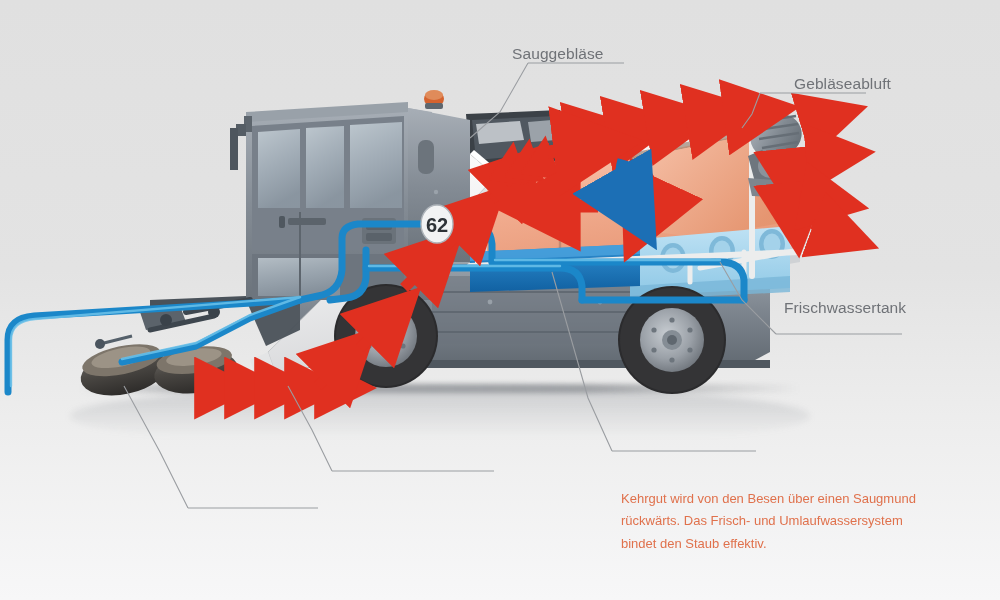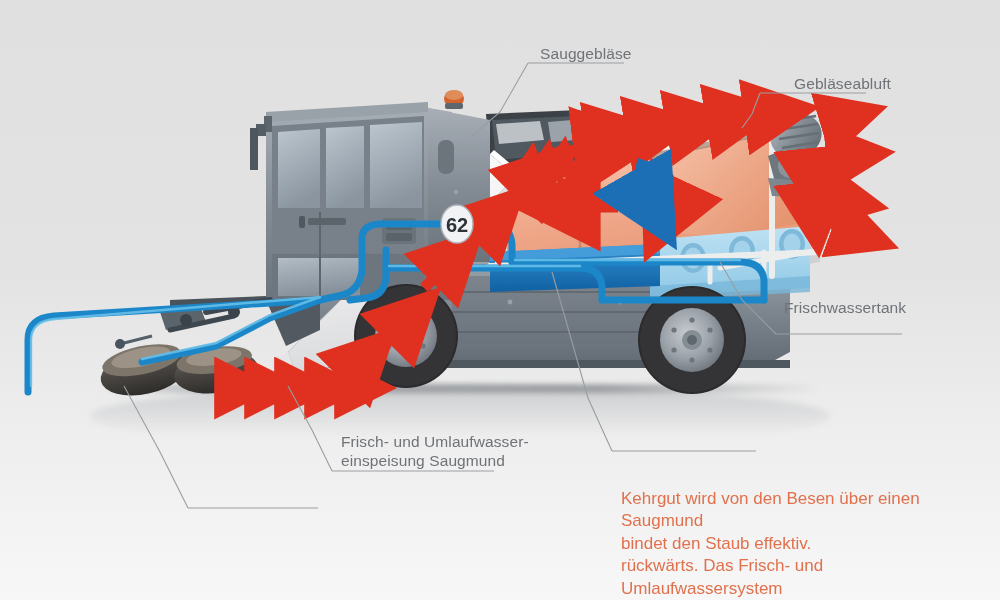--- a/index.html
+++ b/index.html
@@ -16,24 +16,24 @@
     background-blend-mode:normal;
     overflow:hidden;
   }
   .lbl{
     position:absolute;color:#6f7277;font-size:15.5px;line-height:19px;
     white-space:pre;letter-spacing:.1px;
   }
   .leadsvg{position:absolute;left:0;top:0;width:1000px;height:600px;overflow:visible;pointer-events:none;}
   .desc{
     position:absolute;left:621px;top:488px;width:310px;
-    color:#e0714c;font-size:17px;line-height:22.4px;
+    color:#e0714c;font-size:13px;line-height:22.4px;
   }
   
-  #veh{position:absolute;left:0;top:0;width:884px;height:600px;margin-left:20px;}
+  #veh{position:absolute;left:0;top:0;width:884px;height:600px;}
   
   .reflect{
     position:absolute;left:70px;top:386px;width:740px;height:60px;
     background:linear-gradient(to bottom,rgba(130,135,142,.30),rgba(180,183,188,0) 85%);
     filter:blur(3px);border-radius:50%/30px;
   }
   .shadowline{
     position:absolute;left:80px;top:384px;width:720px;height:9px;
     background:linear-gradient(to right,rgba(120,124,130,0),rgba(95,99,105,.45) 18%,rgba(95,99,105,.5) 70%,rgba(120,124,130,0));
     filter:blur(2.5px);
@@ -369,25 +369,23 @@
       <path d="M612,451 L588,398 L552,272"></path>
 
       <path d="M332,471 L494,471"></path>
       <path d="M332,471 L312,430 L288,386"></path>
 
       <path d="M188,508 L318,508"></path>
       <path d="M188,508 L160,452 L124,386"></path>
     </g>
   </svg>
 
-  <div class="lbl" style="left:540px;top:44px">Sauggebläse</div>
+  <div class="lbl" style="left:512px;top:44px">Sauggebläse</div>
   <div class="lbl" style="left:794px;top:74px">Gebläseabluft</div>
   <div class="lbl" style="left:784px;top:298px">Frischwassertank</div>
-  <div class="lbl" style="left:341px;top:432px">Frisch- und Umlaufwasser-
-einspeisung Saugmund</div>
 
   <div class="desc">
     <div>Kehrgut wird von den Besen über einen Saugmund</div>
+    <div>rückwärts. Das Frisch- und Umlaufwassersystem</div>
     <div>bindet den Staub effektiv.</div>
-    <div>rückwärts. Das Frisch- und Umlaufwassersystem</div>
   </div>
 
 </div>
 
 </body></html>

